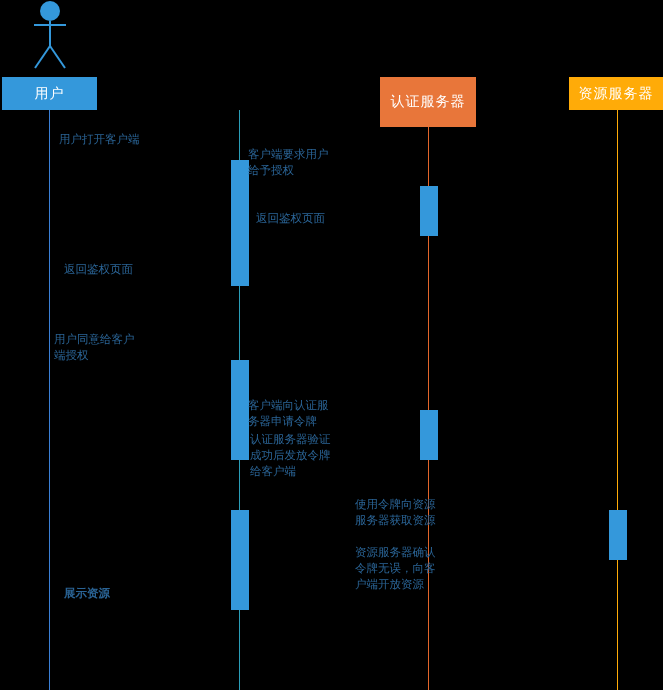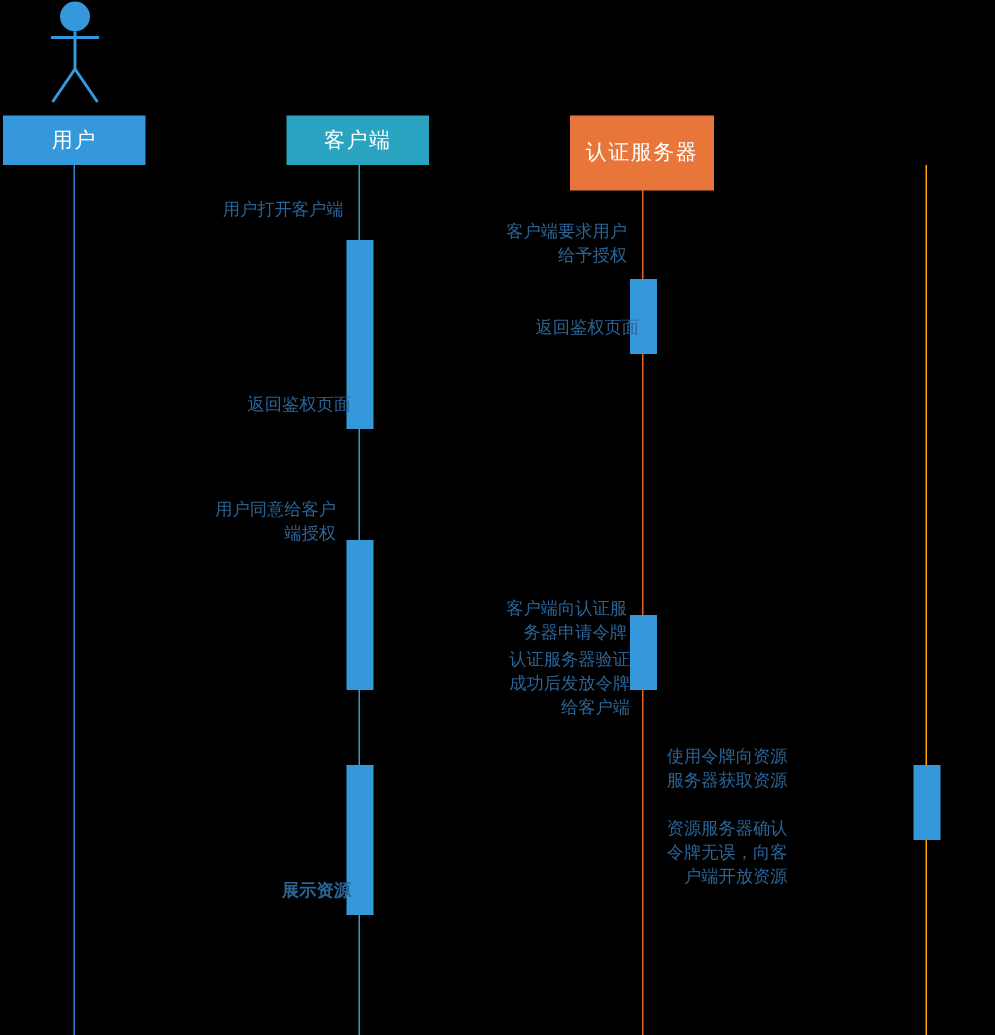--- a/index.html
+++ b/index.html
@@ -43,21 +43,21 @@
   .activation {
     position: absolute;
     width: 18px;
     background: #3498db;
   }
   .msg-label {
     position: absolute;
     color: #2a6496;
     font-size: 11.5px;
     line-height: 16px;
-    text-align: right;
+    text-align: left;
     white-space: pre-line;
   }
 </style>
 </head>
 <body>
 
 <div id="canvas">
 
   <div class="actor-figure">
     <svg width="56" height="72" viewBox="0 0 56 72" aria-hidden="true">
@@ -75,22 +75,22 @@
     <div class="lifeline" style="left: 239px; top: 110px; height: 580px; background: rgb(42, 157, 184);"></div>
     <div class="lifeline" style="left: 428px; top: 110px; height: 580px; background: rgb(226, 101, 42);"></div>
     <div class="lifeline" style="left: 617px; top: 110px; height: 580px; background: rgb(255, 171, 8);"></div>
     <div class="activation" style="left: 231px; top: 160px; height: 126px; background: rgb(52, 152, 219);"></div>
     <div class="activation" style="left: 420px; top: 186px; height: 50px; background: rgb(52, 152, 219);"></div>
     <div class="activation" style="left: 231px; top: 360px; height: 100px; background: rgb(52, 152, 219);"></div>
     <div class="activation" style="left: 420px; top: 410px; height: 50px; background: rgb(52, 152, 219);"></div>
     <div class="activation" style="left: 231px; top: 510px; height: 100px; background: rgb(52, 152, 219);"></div>
     <div class="activation" style="left: 609px; top: 510px; height: 50px; background: rgb(52, 152, 219);"></div>
     <div class="participant-box" style="left: 2px; top: 77px; width: 95px; height: 33px; background: rgb(52, 152, 219);">用户</div>
-    <div class="participant-box" style="left: 191px; top: 77px; width: 95px; height: 33px; background: rgb(41, 163, 192);">客户端</div>
     <div class="participant-box" style="left: 380px; top: 77px; width: 96px; height: 50px; background: rgb(232, 118, 58);">认证服务器</div>
+    <div class="participant-box" style="left: 569px; top: 77px; width: 94px; height: 33px; background: rgb(255, 171, 8);">资源服务器</div>
     <div class="msg-label" style="left: 59px; top: 131px; width: 170px; color: rgb(42, 100, 150);">用户打开客户端</div>
     <div class="msg-label" style="left: 248px; top: 146px; width: 170px; color: rgb(42, 100, 150);">客户端要求用户
 给予授权</div>
     <div class="msg-label" style="left: 256px; top: 210px; width: 170px; color: rgb(42, 100, 150);">返回鉴权页面</div>
     <div class="msg-label" style="left: 64px; top: 261px; width: 170px; color: rgb(42, 100, 150);">返回鉴权页面</div>
     <div class="msg-label" style="left: 54px; top: 331px; width: 170px; color: rgb(42, 100, 150);">用户同意给客户
 端授权</div>
     <div class="msg-label" style="left: 248px; top: 397px; width: 170px; color: rgb(42, 100, 150);">客户端向认证服
 务器申请令牌</div>
     <div class="msg-label" style="left: 250px; top: 431px; width: 170px; color: rgb(42, 100, 150);">认证服务器验证

